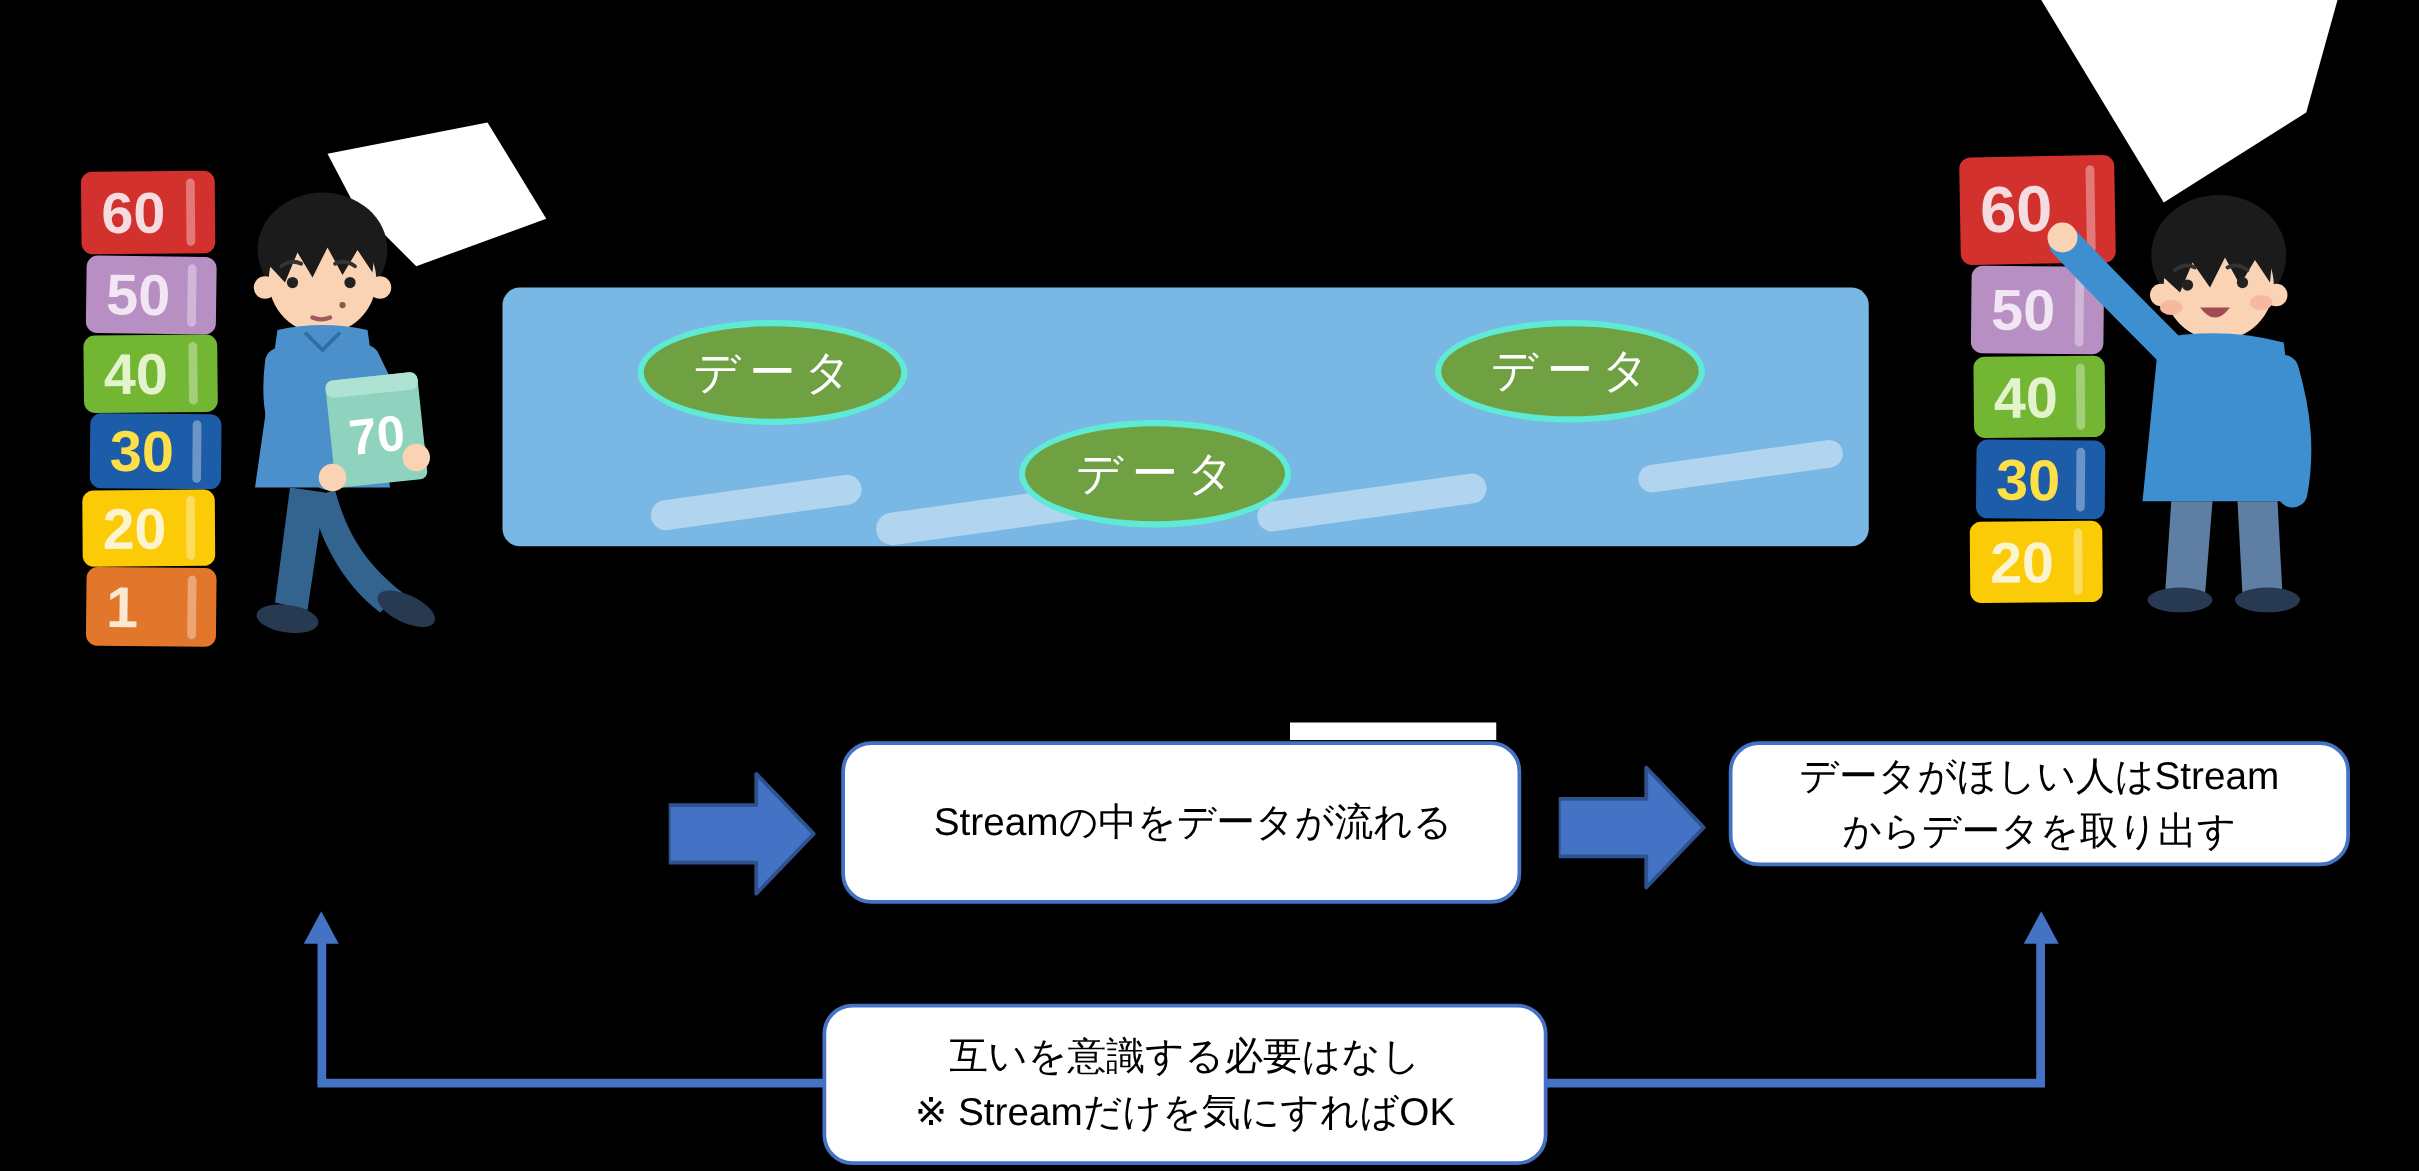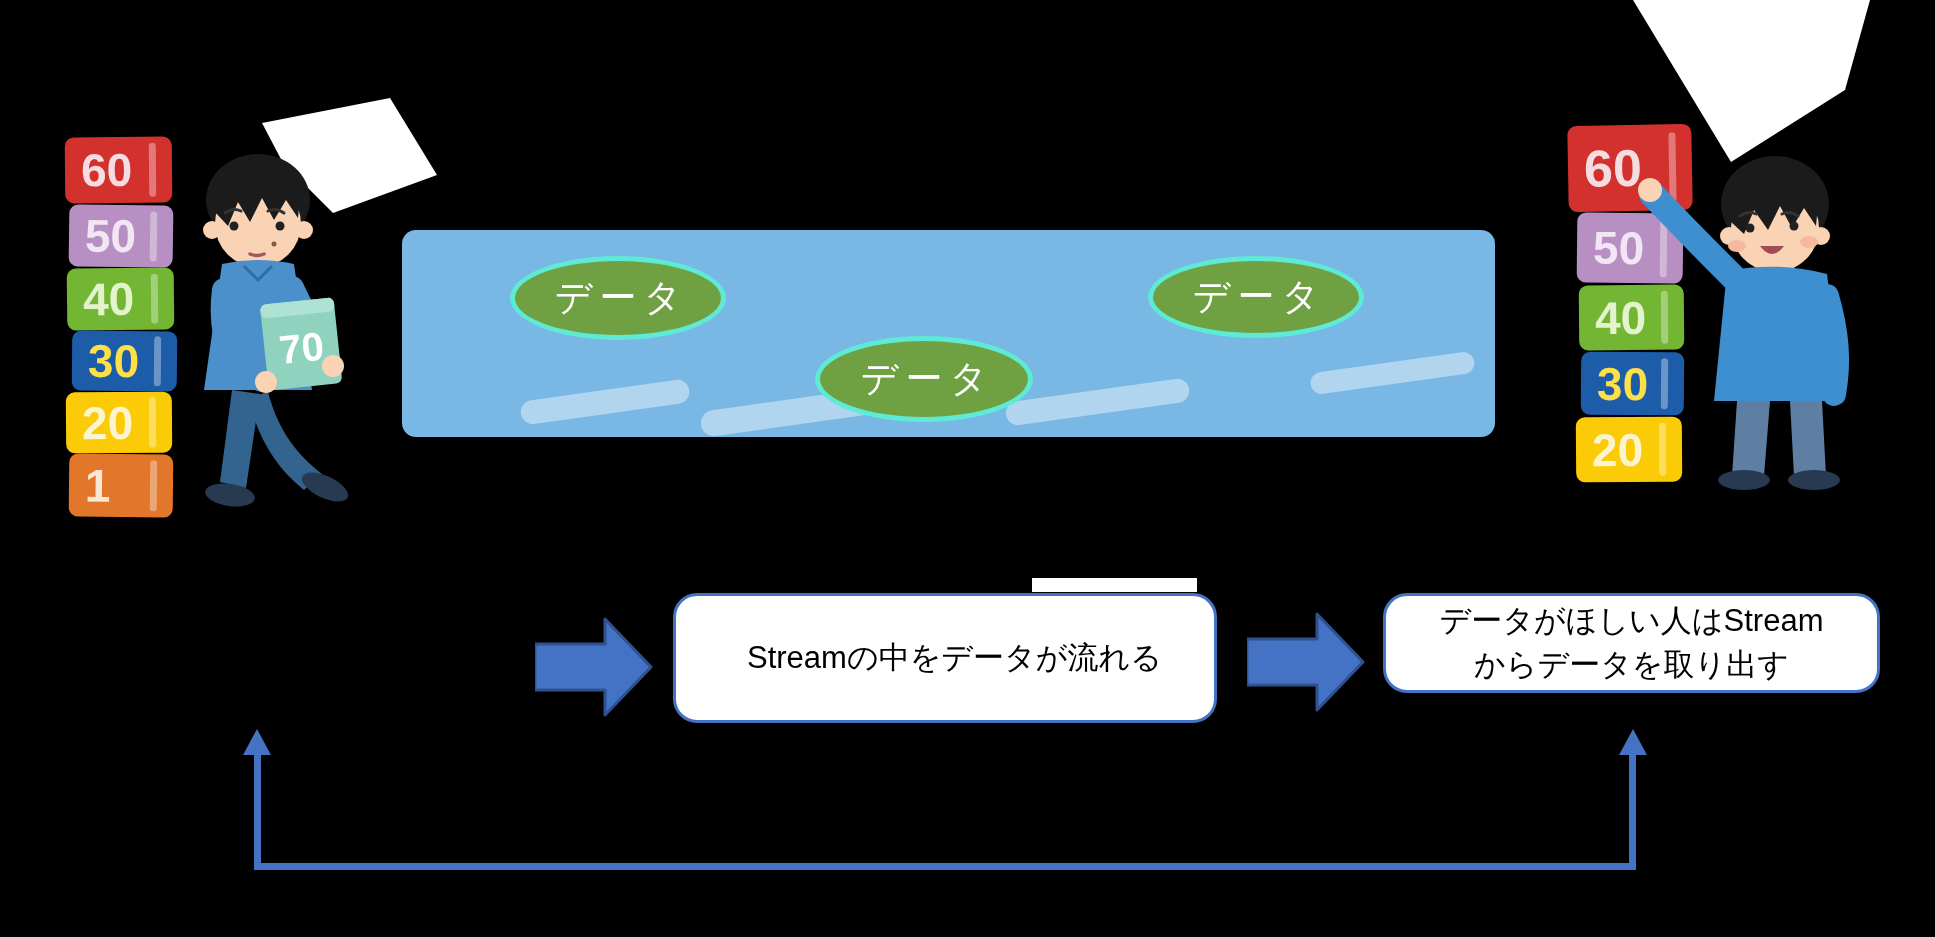--- a/index.html
+++ b/index.html
@@ -182,14 +182,18 @@
 
   <svg class="block-arrow" style="left:1247px;top:612px;" width="118" height="100" viewBox="0 0 118 100">
     <polygon points="0,27 70,27 70,2 116,50 70,98 70,73 0,73" fill="#4472C4" stroke="#2F528F" stroke-width="3" stroke-linejoin="round"></polygon>
   </svg>
 
   <div class="flow-box" style="left:1383px;top:593px;width:497px;height:100px;">
     <span>データがほしい人はStream</span>
     <span>からデータを取り出す</span>
   </div>
 
+  <div class="flow-box" style="left:658px;top:803px;width:580px;height:129px;">
+    <span>互いを意識する必要はなし</span>
+    <span>※ Streamだけを気にすればOK</span>
+  </div>
 
 </div>
 
 </body></html>

